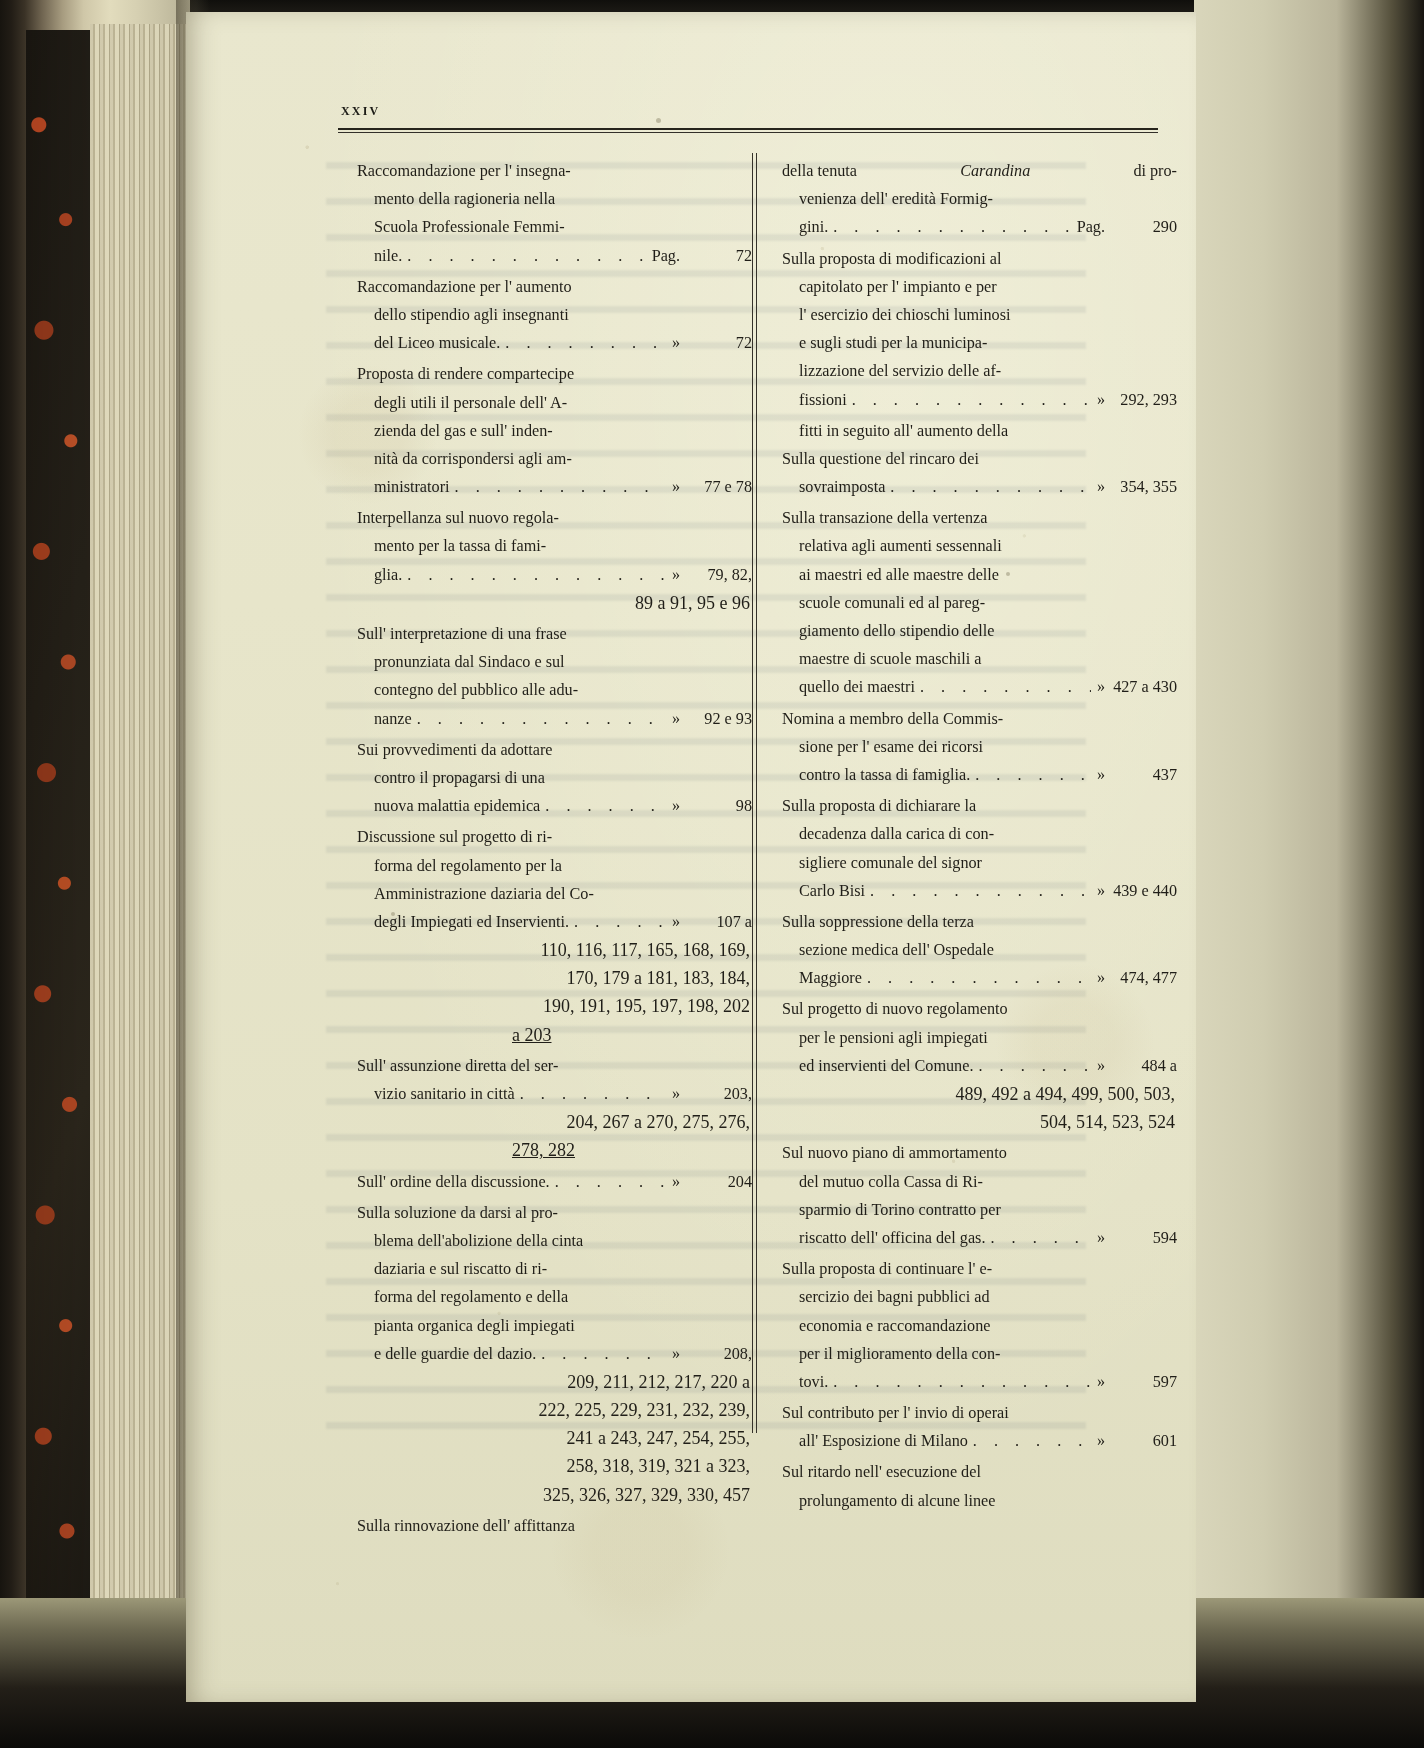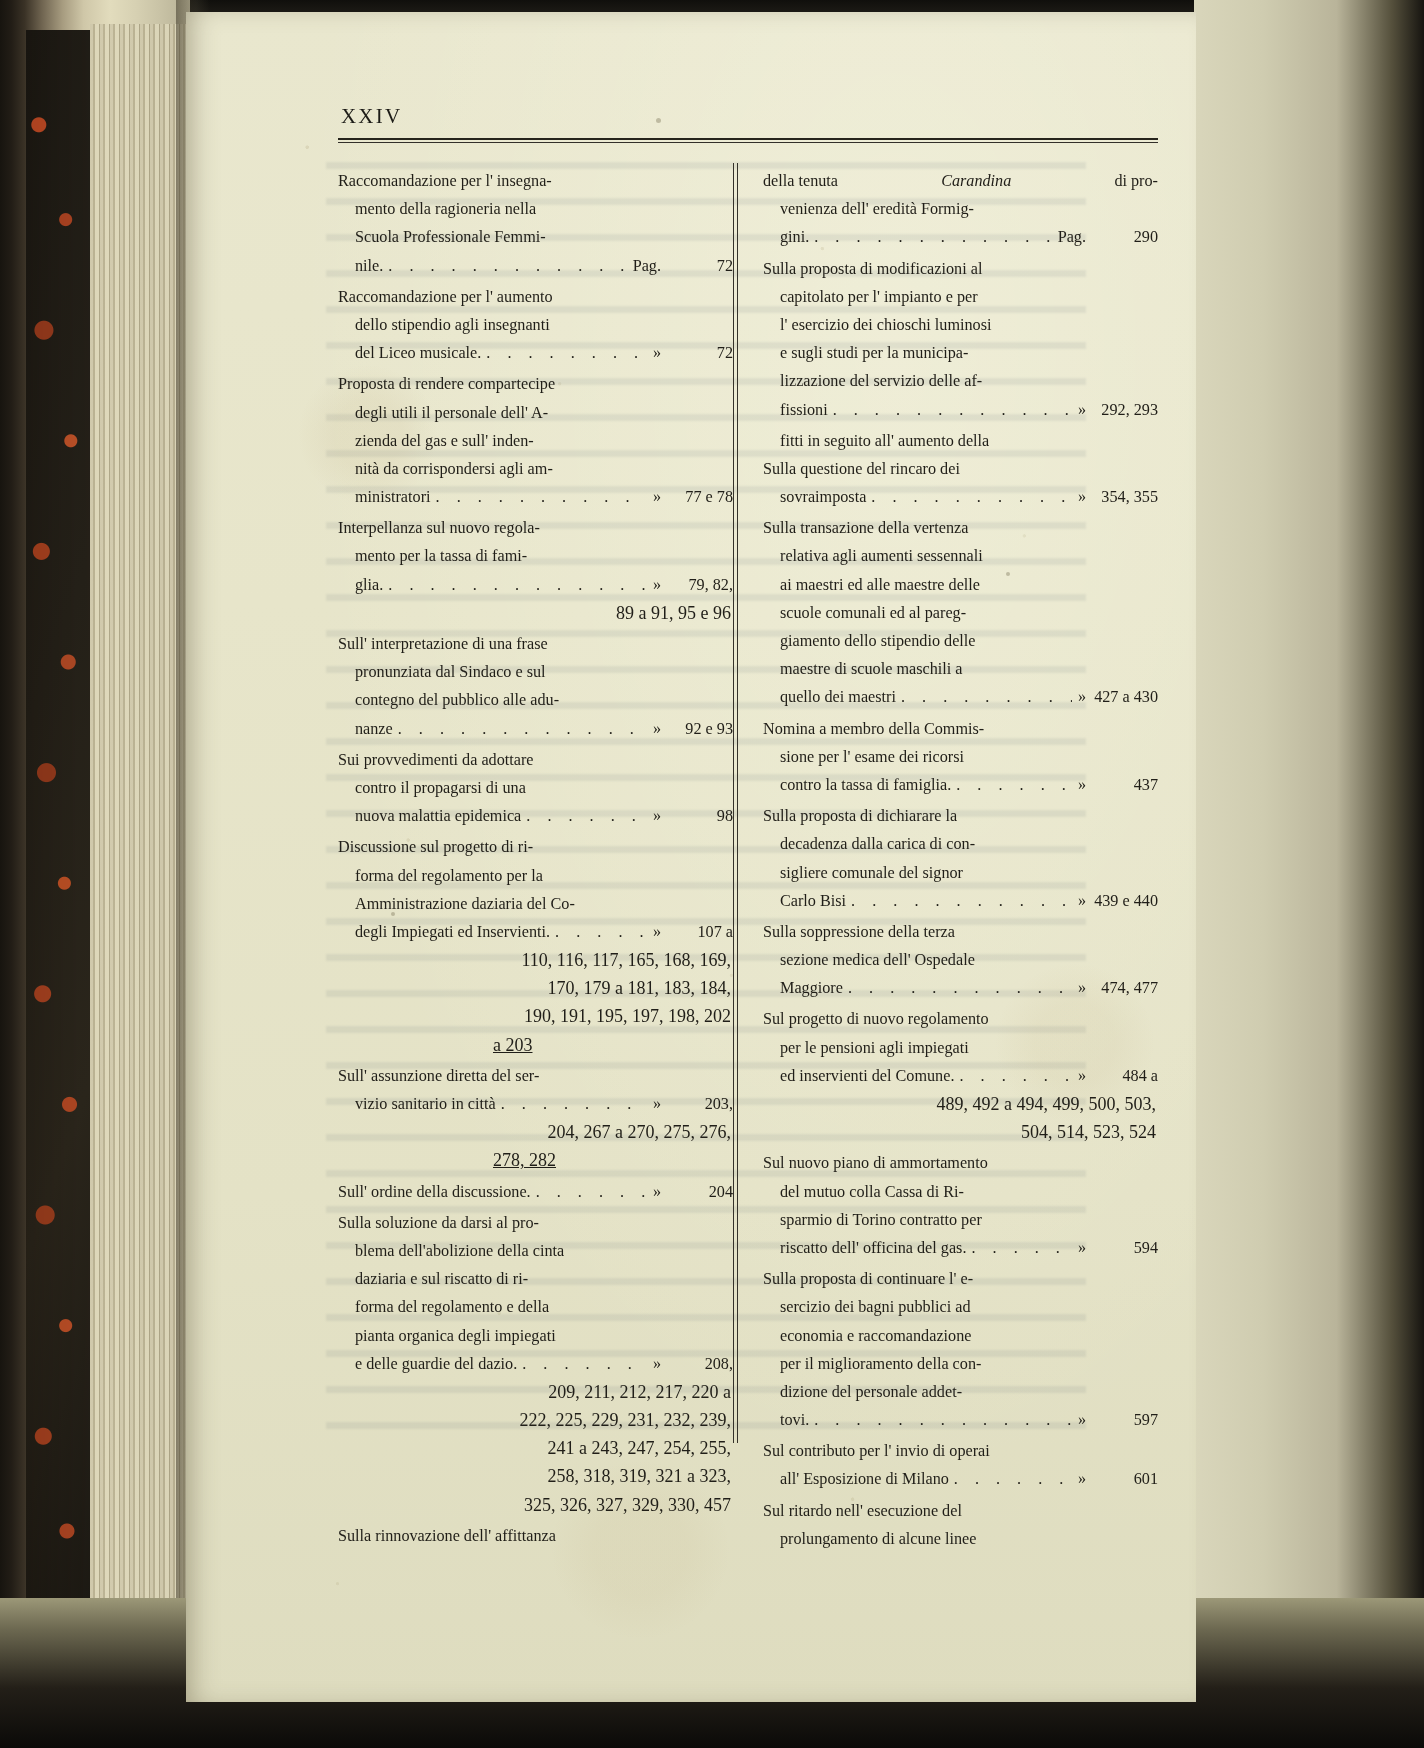--- a/index.html
+++ b/index.html
@@ -124,39 +124,40 @@
   }
 
   
   .content {
     position: absolute;
     left: 152px; top: 92px;
     width: 820px;
   }
   .folio {
     font-family: "Liberation Serif", "DejaVu Serif", serif;
-    font-size: 21px;
+    font-size: 12px;
     letter-spacing: 2.2px;
-    font-weight: 400;
+    font-weight: 700;
     color: #1d1c17;
     margin-left: 3px;
   }
   .rule {
     margin-top: 9px;
     width: 820px;
     height: 5px;
     border-top: 2px solid #26241c;
     border-bottom: 1px solid #33302a;
     box-sizing: border-box;
   }
 
   .cols {
     position: relative;
     display: flex;
     margin-top: 24px;
+    margin-left: 19px;
   }
   .divider {
     position: absolute;
     left: 395px; top: -4px;
     width: 5px; height: 1280px;
     border-left: 1.5px solid #35322a;
     border-right: 1.5px solid #35322a;
     box-sizing: border-box;
   }
   .col {
@@ -487,21 +488,20 @@
                 <span class="leader">. . . . . . . . . . . . . . . . . .</span>
                 <span class="mark">»</span>
                 <span class="num">594</span>
               </div>
             </div>
             <div class="entry">
               <div class="just ">Sulla  proposta  di  continuare  l' e-</div>
               <div class="just ind">sercizio  dei  bagni  pubblici  ad</div>
               <div class="just ind">economia  e  raccomandazione</div>
               <div class="just ind">per  il  miglioramento  della  con-</div>
-              <div class="just ind">dizione  del  personale  addet-</div>
               <div class="row">
                 <span class="txt ind-1">tovi.</span>
                 <span class="leader">. . . . . . . . . . . . . . . . . .</span>
                 <span class="mark">»</span>
                 <span class="num">597</span>
               </div>
             </div>
             <div class="entry">
               <div class="just ">Sul contributo per l' invio di operai</div>
               <div class="row">

